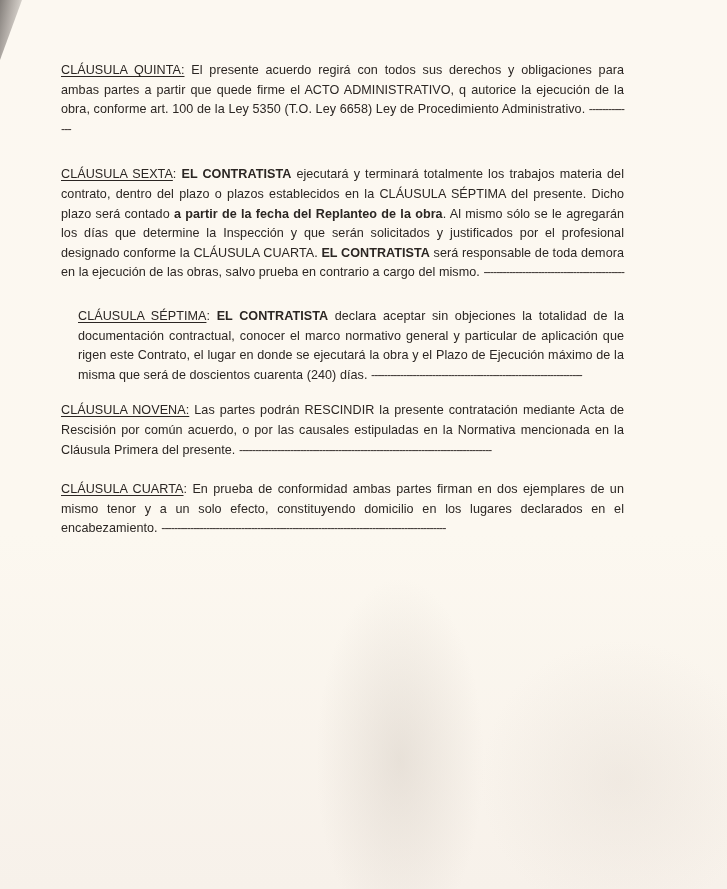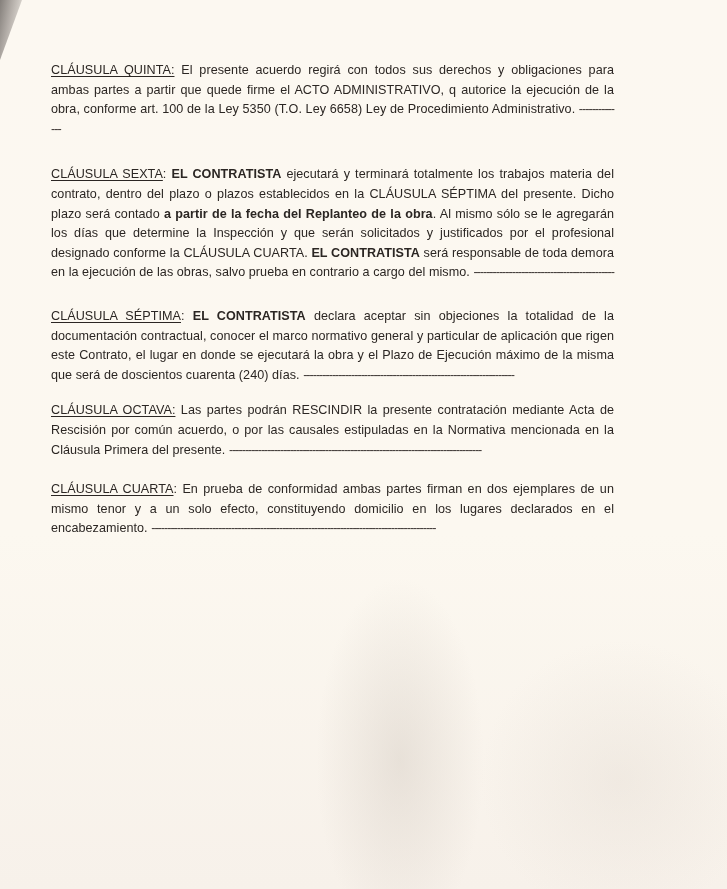--- a/index.html
+++ b/index.html
@@ -28,34 +28,34 @@
       left: 0;
       top: 0;
       width: 22px;
       height: 60px;
       background: linear-gradient(100deg, #6f6a66 0%, #a9a39e 40%, rgba(230,225,220,0) 100%);
       clip-path: polygon(0 0, 100% 0, 0 100%);
       opacity: 0.85;
     }
     .content {
       position: absolute;
-      left: 51px;
+      left: 61px;
       top: 61px;
       width: 563px;
     }
     .clause {
       font-size: 12.6px;
       line-height: 19.6px;
       text-align: justify;
       margin: 0 0 22px 0;
       letter-spacing: 0.05px;
     }
     .clause.c-quinta { margin-bottom: 26px; }
     .clause.c-sexta { margin-bottom: 24px; margin-top: 22px; }
-    .clause.c-septima { margin-bottom: 16px; }
+    .clause.c-septima { margin-bottom: 16px; margin-left: 17px; }
     .clause.c-octava { margin-bottom: 20px; }
     .clause-title {
       text-decoration: underline;
       text-underline-offset: 2px;
       text-decoration-thickness: 1px;
     }
     .bold { font-weight: bold; }
     .dashes {
       letter-spacing: -1px;
       color: #3a3431;
@@ -68,18 +68,18 @@
   <div class="corner"></div>
 
   <div class="content">
 
     <p class="clause c-quinta"><span class="clause-title">CLÁUSULA QUINTA:</span><span> El presente acuerdo regirá con todos sus derechos y obligaciones para ambas partes a partir que quede firme el ACTO ADMINISTRATIVO, q autorice la ejecución de la obra, conforme art. 100 de la Ley 5350 (T.O. Ley 6658) Ley de Procedimiento Administrativo. </span><span class="dashes">--------------</span></p>
 
     <p class="clause c-sexta"><span class="clause-title">CLÁUSULA SEXTA</span><span>: </span><span class="bold">EL CONTRATISTA</span><span> ejecutará y terminará totalmente los trabajos materia del contrato, dentro del plazo o plazos establecidos en la CLÁUSULA SÉPTIMA del presente. Dicho plazo será contado </span><span class="bold">a partir de la fecha del Replanteo de la obra</span><span>. Al mismo sólo se le agregarán los días que determine la Inspección y que serán solicitados y justificados por el profesional designado conforme la CLÁUSULA CUARTA. </span><span class="bold">EL CONTRATISTA</span><span> será responsable de toda demora en la ejecución de las obras, salvo prueba en contrario a cargo del mismo. </span><span class="dashes">--------------------------------------------</span></p>
 
     <p class="clause c-septima"><span class="clause-title">CLÁUSULA SÉPTIMA</span><span>: </span><span class="bold">EL CONTRATISTA</span><span> declara aceptar sin objeciones la totalidad de la documentación contractual, conocer el marco normativo general y particular de aplicación que rigen este Contrato, el lugar en donde se ejecutará la obra y el Plazo de Ejecución máximo de la misma que será de doscientos cuarenta (240) días. </span><span class="dashes">------------------------------------------------------------------</span></p>
 
-    <p class="clause c-octava"><span class="clause-title">CLÁUSULA OCTAVA:</span><span> Las partes podrán RESCINDIR la presente contratación mediante Acta de Rescisión por común acuerdo, o por las causales estipuladas en la Normativa mencionada en la Cláusula Primera del presente. </span><span class="dashes">-------------------------------------------------------------------------------</span></p>
+    <p class="clause c-octava"><span class="clause-title">CLÁUSULA NOVENA:</span><span> Las partes podrán RESCINDIR la presente contratación mediante Acta de Rescisión por común acuerdo, o por las causales estipuladas en la Normativa mencionada en la Cláusula Primera del presente. </span><span class="dashes">-------------------------------------------------------------------------------</span></p>
 
     <p class="clause c-novena"><span class="clause-title">CLÁUSULA CUARTA</span><span>: En prueba de conformidad ambas partes firman en dos ejemplares de un mismo tenor y a un solo efecto, constituyendo domicilio en los lugares declarados en el encabezamiento. </span><span class="dashes">-----------------------------------------------------------------------------------------</span></p>
 
   </div>
 </div>
 
 </body></html>

